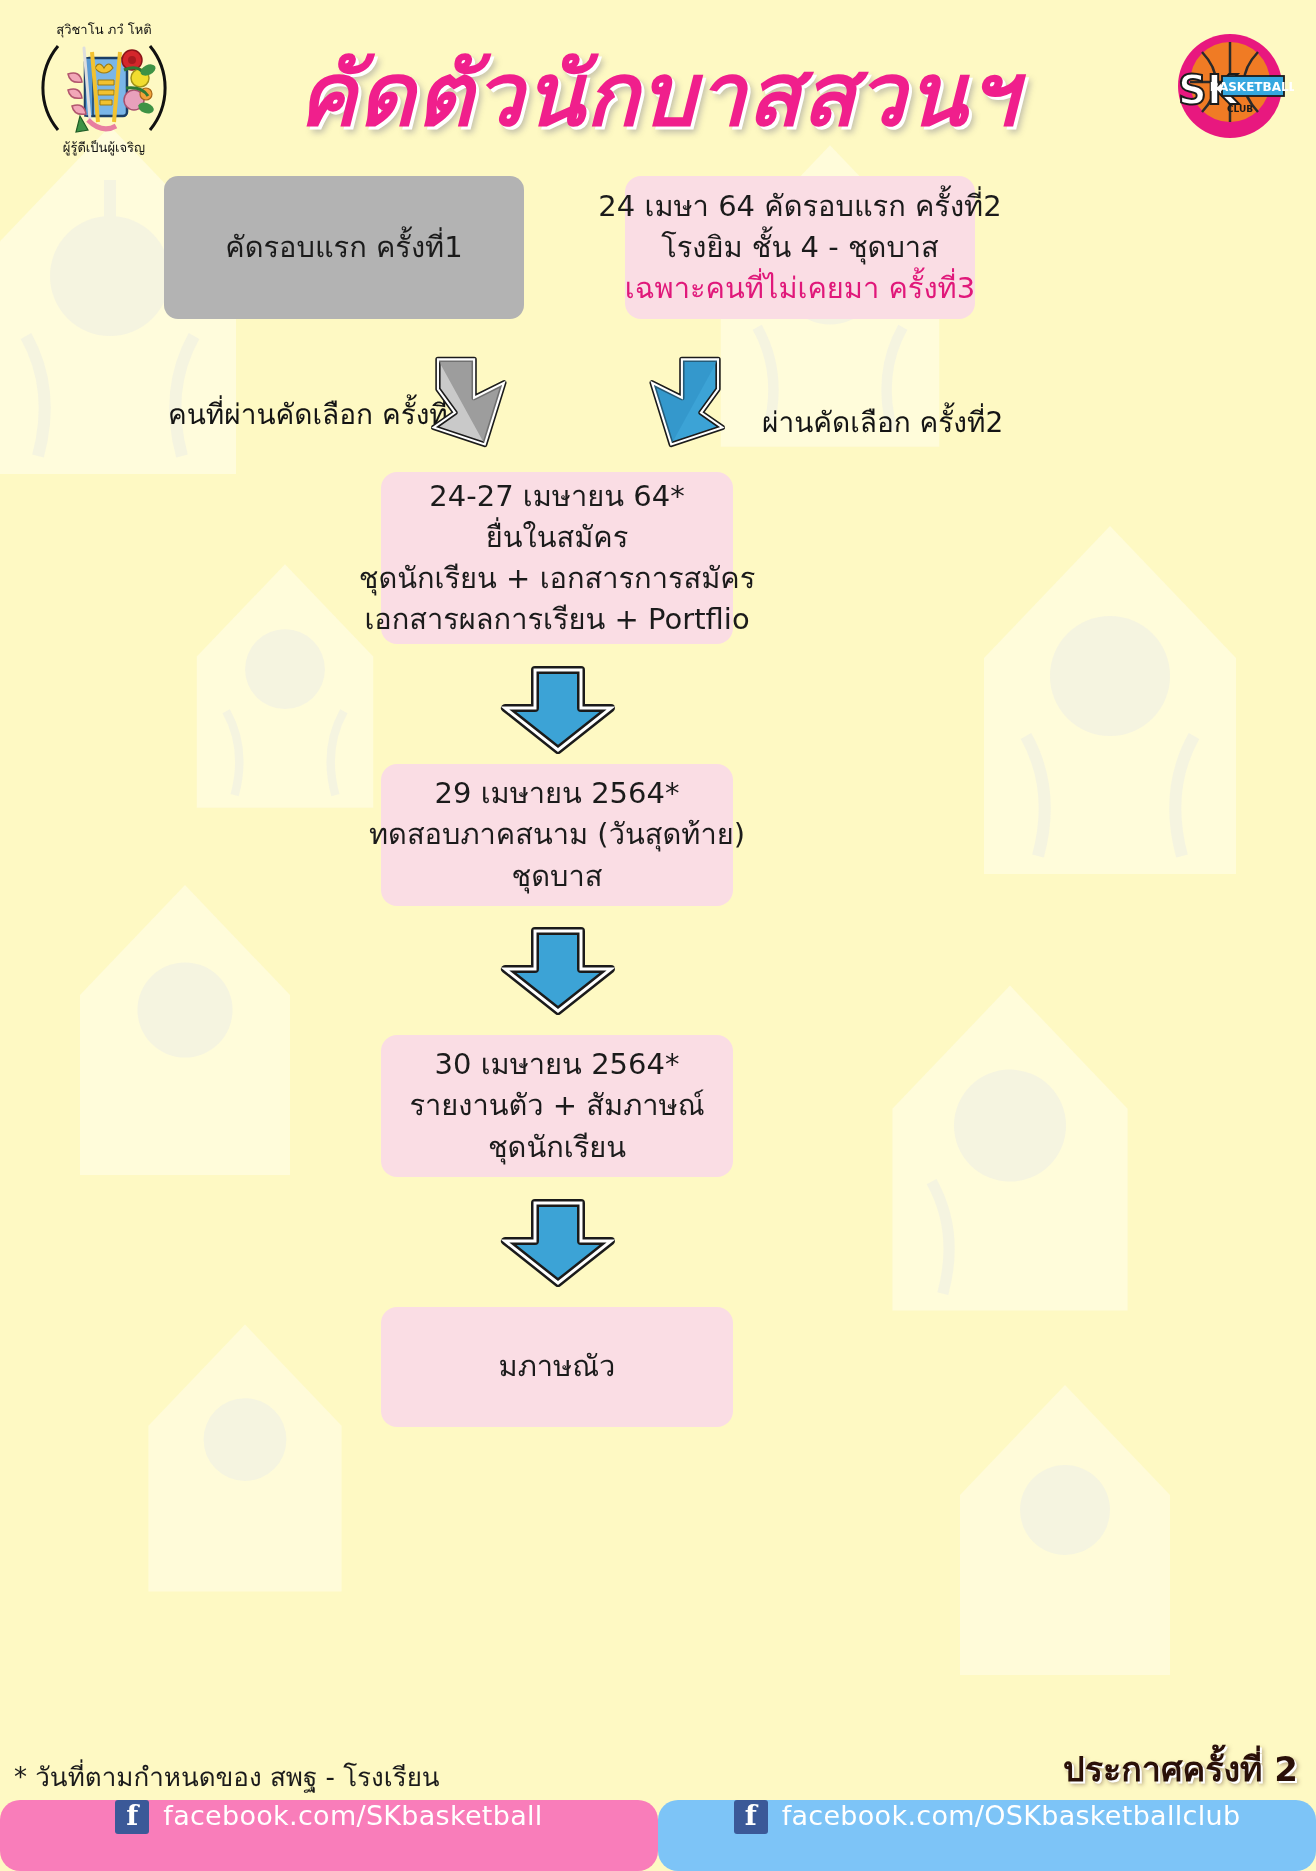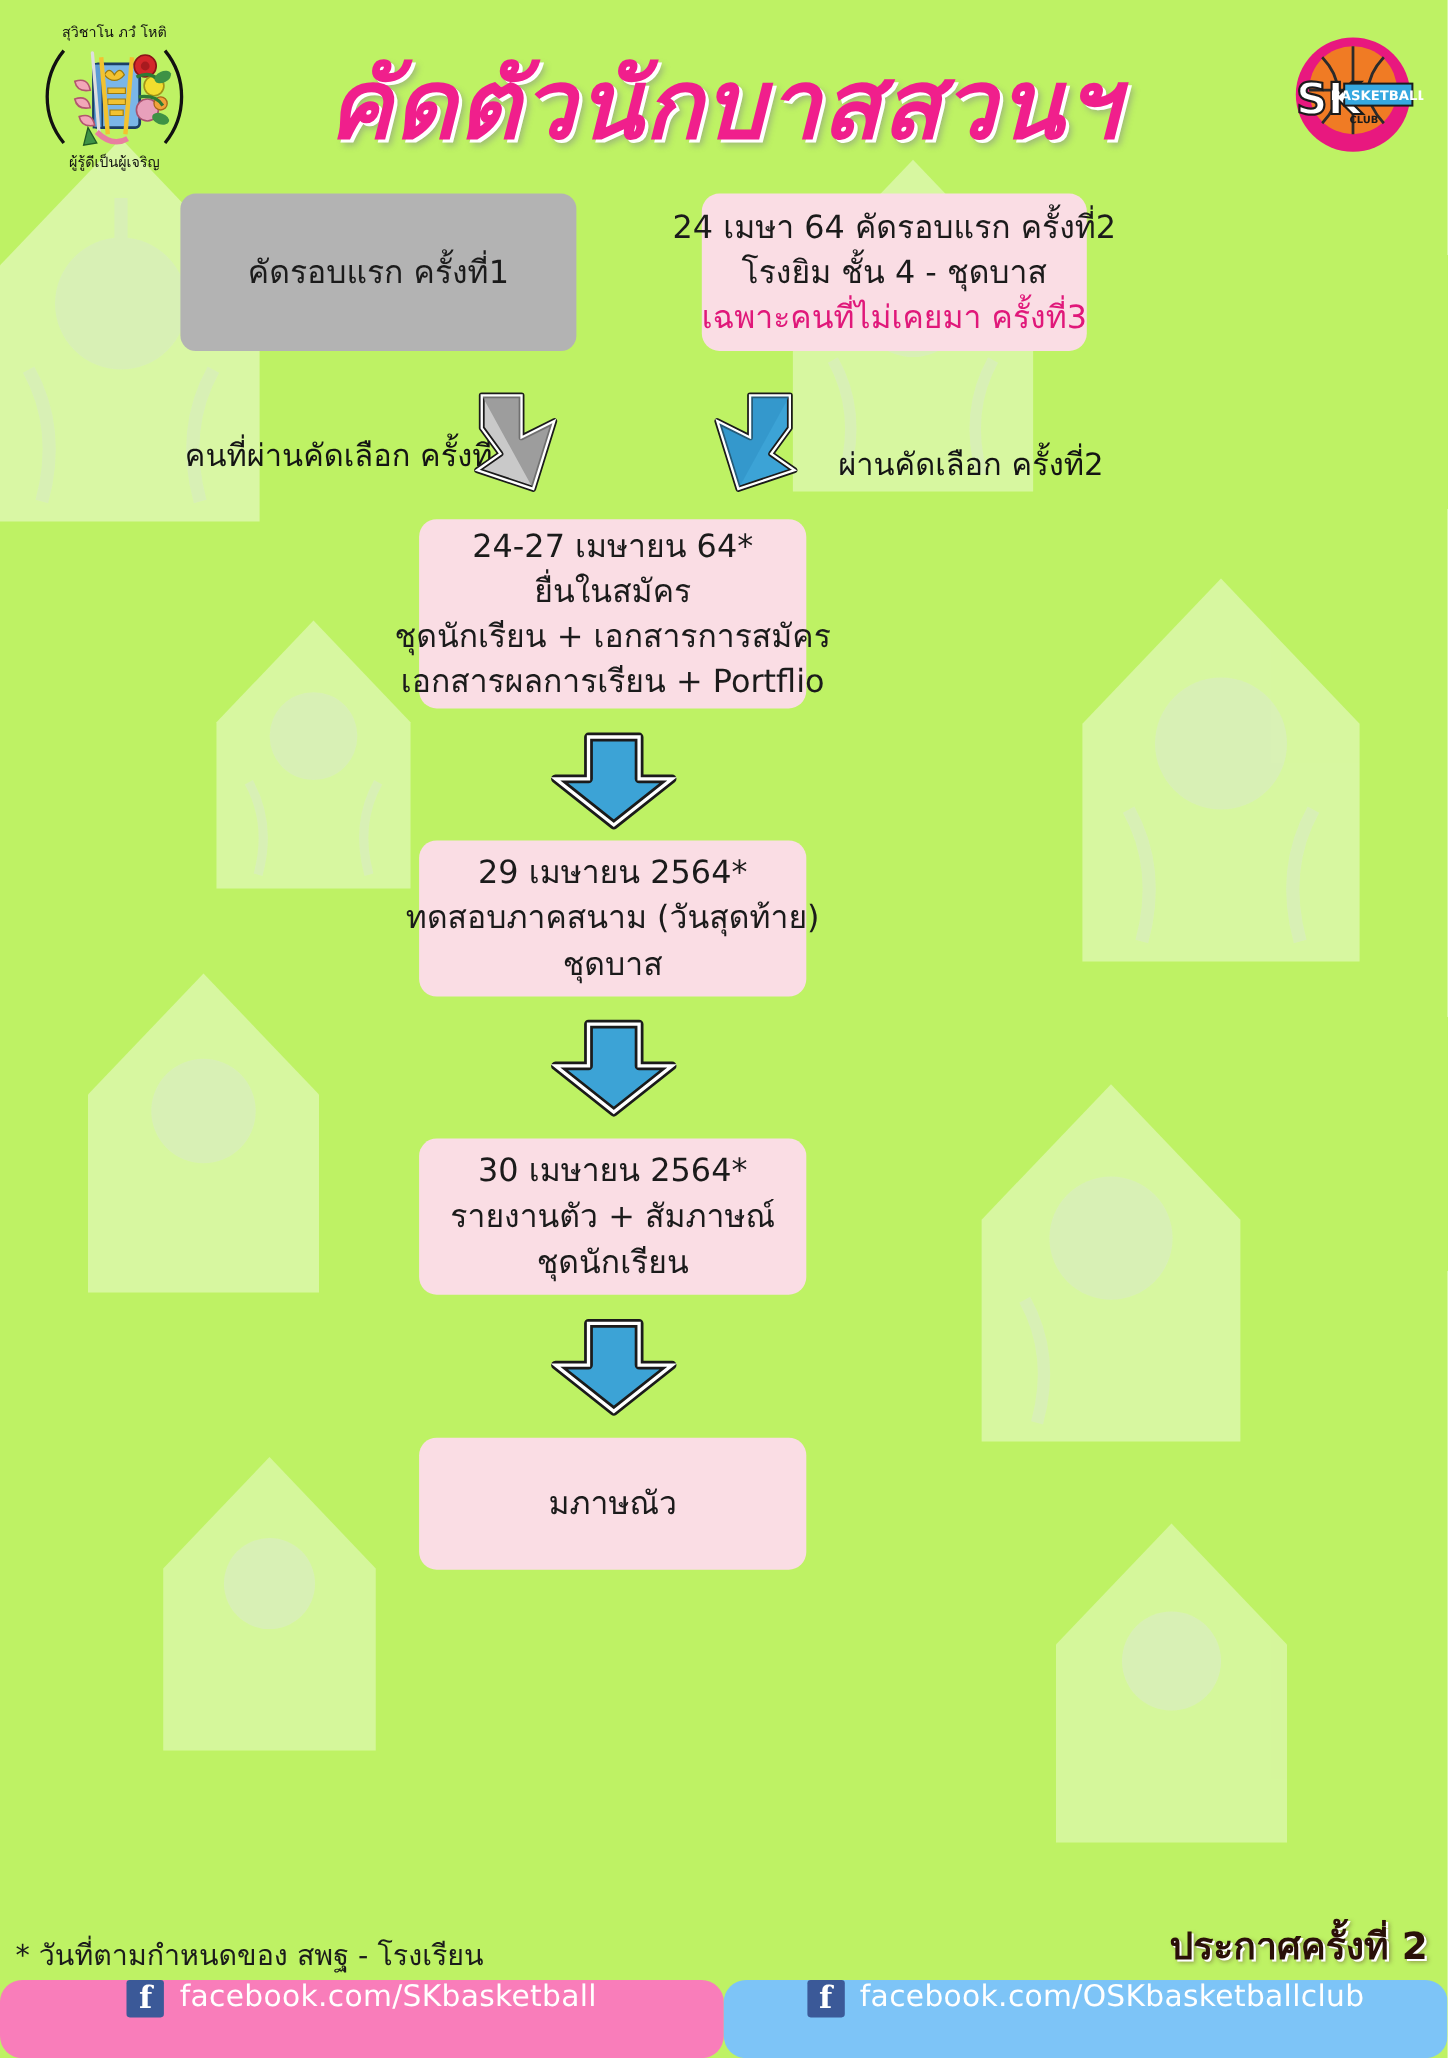--- a/index.html
+++ b/index.html
@@ -7,21 +7,21 @@
   html, body {
     width: 1316px;
     height: 1871px;
     font-family: "DejaVu Sans", "Liberation Sans", sans-serif;
   }
 
   .poster {
     position: relative;
     width: 1316px;
     height: 1871px;
-    background: #bef264;
+    background: #fef9c3;
     overflow: hidden;
   }
 
   
   .watermark {
     position: absolute;
     inset: 0;
     pointer-events: none;
     z-index: 0;
   }
@@ -99,21 +99,20 @@
     background: #b3b3b3;
     border-radius: 14px;
   }
 
   .box-pink-top {
     left: 625px;
     top: 176px;
     width: 350px;
     height: 143px;
     background: #fadde4;
-    margin-left: 13px;
   }
 
   .box-apply {
     left: 381px;
     top: 472px;
     width: 352px;
     height: 172px;
     background: #fadde4;
   }
 

